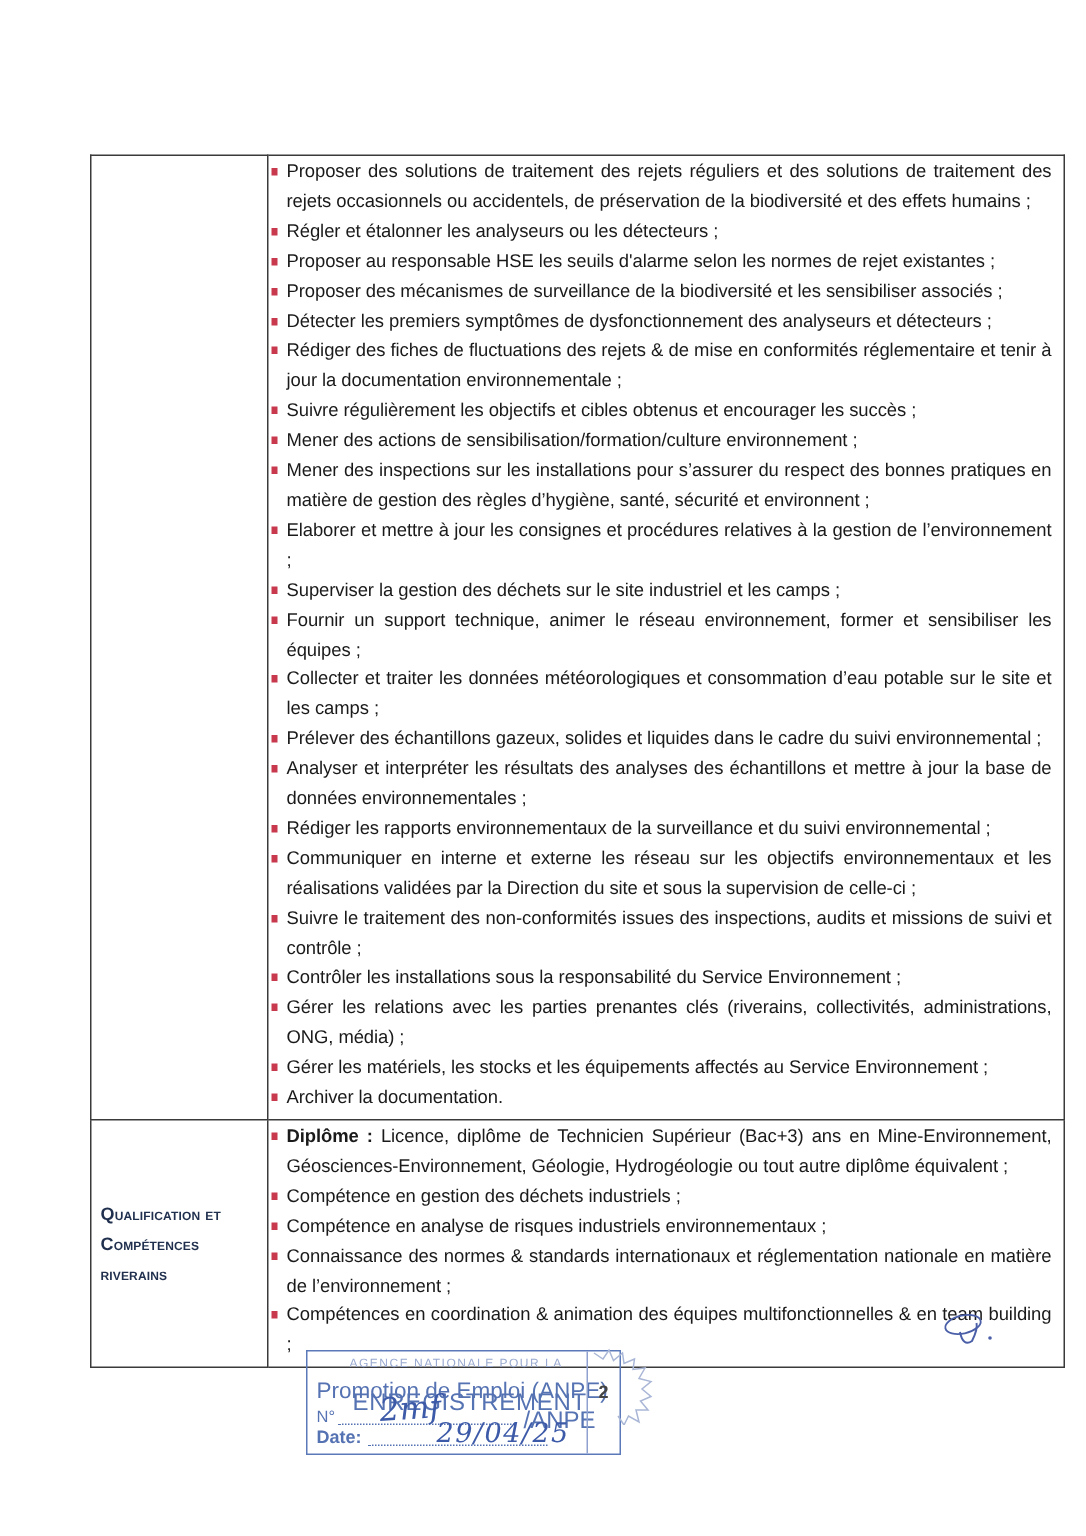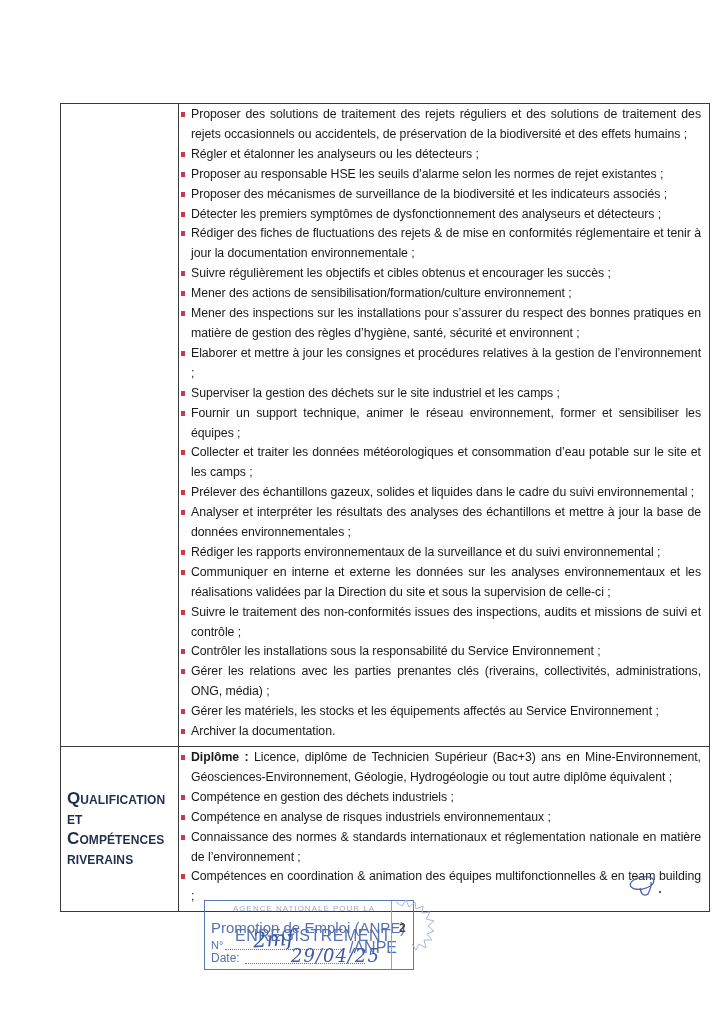--- a/index.html
+++ b/index.html
@@ -8,35 +8,35 @@
   .page { position: absolute; left: 0; top: 0; width: 724px; height: 800px; background: #fff; }
   table.grid { position: absolute; left: 60px; top: 103px; width: 633px;
                border-collapse: collapse; table-layout: fixed; }
   table.grid td { border: 1.3px solid #3a3a3a; vertical-align: top; padding: 0; }
   td.label-cell { width: 117px; }
   td.content-cell { width: 514px; padding: 1px 8px 4px 8px !important; }
   .row1 td { height: 615px; }
   .row2 td { height: 159px; }
   td.label-cell.mid { vertical-align: middle; }
   .section-label { padding-left: 6px; font-weight: bold; color: #1f2f4d;
-                   font-variant: small-caps; font-size: 17px; line-height: 20px; letter-spacing: 0.1px; }
+                   font-variant: small-caps; font-size: 12px; line-height: 20px; letter-spacing: 0.1px; }
   ul.bullets { list-style: none; margin: 0; padding: 0; }
   ul.bullets li { position: relative; padding-left: 4px; font-size: 12.3px; line-height: 19.9px;
                   text-align: justify; letter-spacing: -0.05px; }
   ul.bullets li::before { content: ""; position: absolute; left: -6px; top: 7px; width: 4px; height: 5px;
                           background: #c8394e; }
   .strong { font-weight: bold; }
   
   .stamp { position: absolute; left: 204px; top: 900px; width: 208px; height: 68px;
            border: 1.5px solid #5b78b8; color: #5572b2; font-family: "Liberation Sans", sans-serif; }
   .stamp .faint { position: absolute; left: 28px; top: 3px; font-size: 8px; color: #9aaad0; letter-spacing: 1px; }
   .stamp .l1 { position: absolute; left: 6px; top: 18px; font-size: 15px; }
   .stamp .l2 { position: absolute; left: 30px; top: 26px; font-size: 16px; letter-spacing: 0.5px; }
   .stamp .l3 { position: absolute; left: 6px; top: 38px; font-size: 11px; }
-  .stamp .l4 { position: absolute; left: 6px; top: 50px; font-size: 12px; }
+  .stamp .l4 { position: absolute; left: 6px; top: 50px; font-size: 12px; font-weight: bold; }
   .stamp .dots1 { position: absolute; left: 20px; top: 40px; width: 118px; border-bottom: 1px dotted #5572b2; height: 8px; }
   .stamp .dots2 { position: absolute; left: 40px; top: 54px; width: 120px; border-bottom: 1px dotted #5572b2; height: 8px; }
   .stamp .hw1 { position: absolute; left: 48px; top: 26px; font-family: "DejaVu Serif", serif; font-style: italic;
                 font-size: 21px; color: #3d5aa8; transform: rotate(-4deg); }
   .stamp .hw2 { position: absolute; left: 42px; top: 44px; font-family: "DejaVu Serif", serif; font-style: italic;
                 font-size: 18px; color: #3d5aa8; letter-spacing: 1px; margin-left: 44px; }
   .stamp .anpe2 { position: absolute; left: 144px; top: 38px; font-size: 16px; }
   .stamp .vline { position: absolute; left: 186px; top: 0; height: 68px; border-left: 1px solid #8fa2cf; }
   .stamp .pnum { position: absolute; left: 194px; top: 20px; font-size: 12px; color: #444; font-weight: bold; }
   .star { position: absolute; left: 390px; top: 898px; width: 46px; height: 52px; }
@@ -48,34 +48,34 @@
 <div class="page">
   <table class="grid">
     <tbody>
         <tr class="row1">
       <td class="label-cell"></td>
       <td class="content-cell">
         <ul class="bullets">
           <li>Proposer des solutions de traitement des rejets réguliers et des solutions de traitement des rejets occasionnels ou accidentels, de préservation de la biodiversité et des effets humains ;</li>
           <li>Régler et étalonner les analyseurs ou les détecteurs ;</li>
           <li>Proposer au responsable HSE les seuils d'alarme selon les normes de rejet existantes ;</li>
-          <li>Proposer des mécanismes de surveillance de la biodiversité et les indicateurs associés ;</li>
+          <li>Proposer des mécanismes de surveillance de la biodiversité et les sensibiliser associés ;</li>
           <li>Détecter les premiers symptômes de dysfonctionnement des analyseurs et détecteurs ;</li>
           <li>Rédiger des fiches de fluctuations des rejets &amp; de mise en conformités réglementaire et tenir à jour la documentation environnementale ;</li>
           <li>Suivre régulièrement les objectifs et cibles obtenus et encourager les succès ;</li>
           <li>Mener des actions de sensibilisation/formation/culture environnement ;</li>
           <li>Mener des inspections sur les installations pour s’assurer du respect des bonnes pratiques en matière de gestion des règles d’hygiène, santé, sécurité et environnent ;</li>
           <li>Elaborer et mettre à jour les consignes et procédures relatives à la gestion de l’environnement ;</li>
           <li>Superviser la gestion des déchets sur le site industriel et les camps ;</li>
           <li>Fournir un support technique, animer le réseau environnement, former et sensibiliser les équipes ;</li>
           <li>Collecter et traiter les données météorologiques et consommation d’eau potable sur le site et les camps ;</li>
           <li>Prélever des échantillons gazeux, solides et liquides dans le cadre du suivi environnemental ;</li>
           <li>Analyser et interpréter les résultats des analyses des échantillons et mettre à jour la base de données environnementales ;</li>
           <li>Rédiger les rapports environnementaux de la surveillance et du suivi environnemental ;</li>
-          <li>Communiquer en interne et externe les données sur les analyses environnementaux et les réalisations validées par la Direction du site et sous la supervision de celle-ci ;</li>
+          <li>Communiquer en interne et externe les réseau sur les objectifs environnementaux et les réalisations validées par la Direction du site et sous la supervision de celle-ci ;</li>
           <li>Suivre le traitement des non-conformités issues des inspections, audits et missions de suivi et contrôle ;</li>
           <li>Contrôler les installations sous la responsabilité du Service Environnement ;</li>
           <li>Gérer les relations avec les parties prenantes clés (riverains, collectivités, administrations, ONG, média) ;</li>
           <li>Gérer les matériels, les stocks et les équipements affectés au Service Environnement ;</li>
           <li>Archiver la documentation.</li>
         </ul>
       </td>
     </tr>
     <tr class="row2">
       <td class="label-cell mid">

